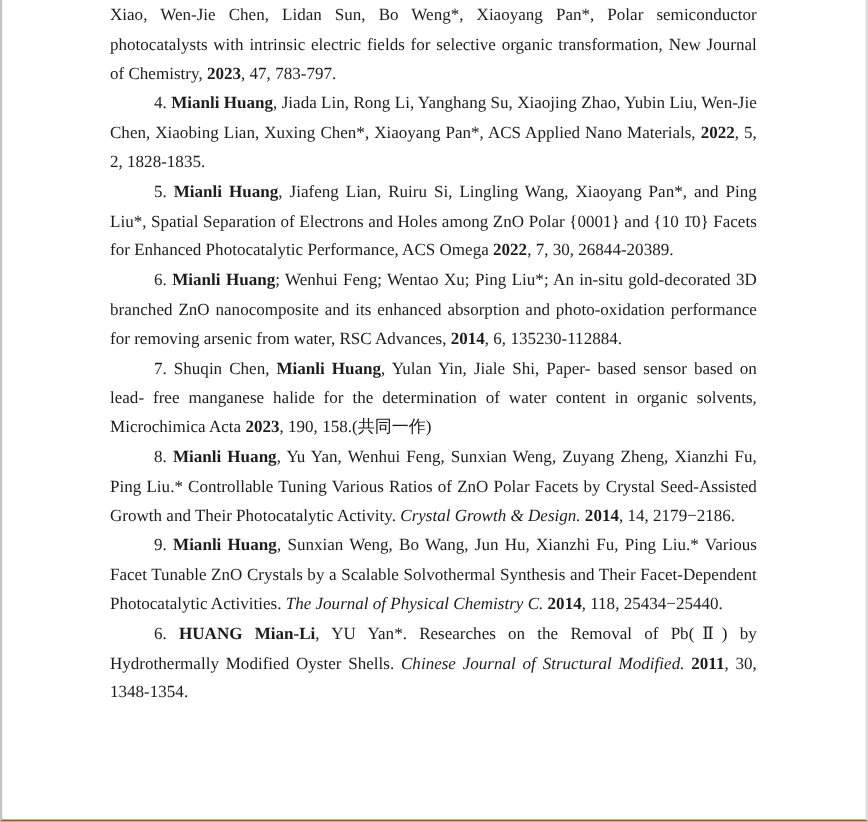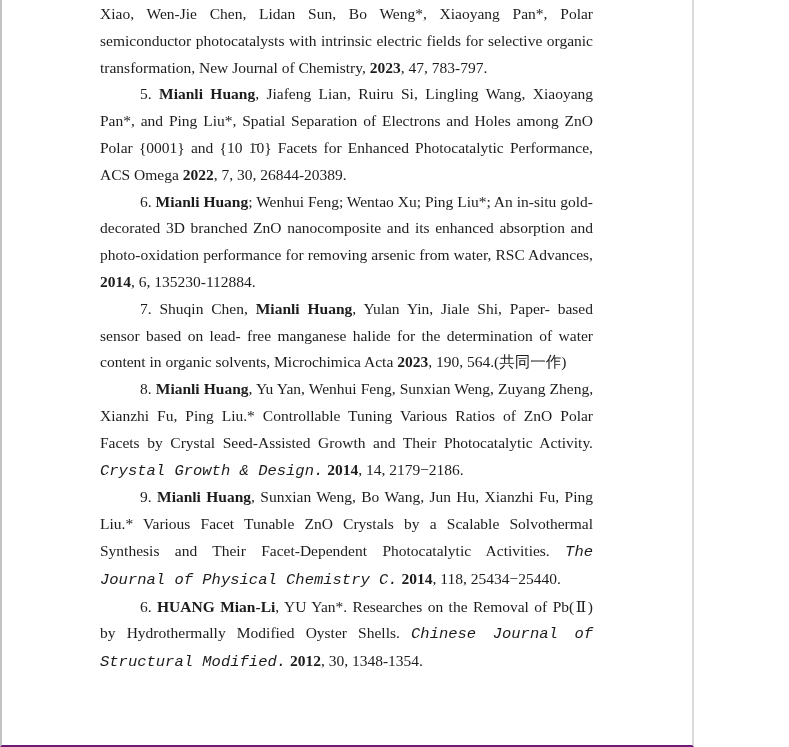--- a/index.html
+++ b/index.html
@@ -7,52 +7,53 @@
     padding: 0;
     background: #ffffff;
   }
   body {
     width: 789px;
     height: 747px;
     overflow: hidden;
   }
   .page {
     box-sizing: border-box;
-    width: 694px;
+    width: 789px;
     height: 747px;
     background: #ffffff;
     border-left: 2px solid #c3c3c3;
     border-right: 2px solid #d9d9d9;
-    border-bottom: 2px solid #701a75;
+    border-bottom: 2px solid #a16207;
   }
   .content {
     margin: 0 99px 0 98px;
     padding-top: 1px;
     font-family: "Liberation Serif", "DejaVu Serif", "DejaVu Sans", serif;
     font-size: 15.5px;
     line-height: 26.8px;
     color: #1c1c1c;
     text-align: justify;
   }
   p.ref {
     margin: 0;
     padding: 0;
   }
   p.ref.indent {
     text-indent: 40px;
   }
   .b { font-weight: bold; }
-  .i { font-style: italic; font-family: Liberation Mono, monospace; }
+  .i { font-style: italic; }
 </style>
 </head>
 <body>
 
 <div class="page" style="background: rgb(255, 255, 255);">
   <div class="content" style="color: rgb(28, 28, 28);">
       <p class="ref"><span>Xiao, Wen-Jie Chen, Lidan Sun, Bo Weng*, Xiaoyang Pan*, Polar semiconductor photocatalysts with intrinsic electric fields for selective organic transformation, New Journal of Chemistry, </span><span class="b">2023</span><span>, 47, 783-797.</span></p>
+      <p class="ref indent"><span>4. </span><span class="b">Mianli Huang</span><span>, Jiada Lin, Rong Li, Yanghang Su, Xiaojing Zhao, Yubin Liu, Wen-Jie Chen, Xiaobing Lian, Xuxing Chen*, Xiaoyang Pan*, ACS Applied Nano Materials, </span><span class="b">2022</span><span>, 5, 2, 1828-1835.</span></p>
       <p class="ref indent"><span>5. </span><span class="b">Mianli Huang</span><span>, Jiafeng Lian, Ruiru Si, Lingling Wang, Xiaoyang Pan*, and Ping Liu*, Spatial Separation of Electrons and Holes among ZnO Polar {0001} and {10&nbsp;1̄0} Facets for Enhanced Photocatalytic Performance, ACS Omega </span><span class="b">2022</span><span>, 7, 30, 26844-20389.</span></p>
       <p class="ref indent"><span>6. </span><span class="b">Mianli Huang</span><span>; Wenhui Feng; Wentao Xu; Ping Liu*; An in-situ gold-decorated 3D branched ZnO nanocomposite and its enhanced absorption and photo-oxidation performance for removing arsenic from water, RSC Advances, </span><span class="b">2014</span><span>, 6, 135230-112884.</span></p>
-      <p class="ref indent"><span>7. Shuqin Chen, </span><span class="b">Mianli Huang</span><span>, Yulan Yin, Jiale Shi, Paper- based sensor based on lead- free manganese halide for the determination of water content in organic solvents, Microchimica Acta </span><span class="b">2023</span><span>, 190, 564.(共同一作)</span></p>
+      <p class="ref indent"><span>7. Shuqin Chen, </span><span class="b">Mianli Huang</span><span>, Yulan Yin, Jiale Shi, Paper- based sensor based on lead- free manganese halide for the determination of water content in organic solvents, Microchimica Acta </span><span class="b">2023</span><span>, 190, 158.(共同一作)</span></p>
       <p class="ref indent"><span>8. </span><span class="b">Mianli Huang</span><span>, Yu Yan, Wenhui Feng, Sunxian Weng, Zuyang Zheng, Xianzhi Fu, Ping Liu.* Controllable Tuning Various Ratios of ZnO Polar Facets by Crystal Seed-Assisted Growth and Their Photocatalytic Activity. </span><span class="i">Crystal Growth &amp; Design.</span><span> </span><span class="b">2014</span><span>, 14, 2179−2186.</span></p>
       <p class="ref indent"><span>9. </span><span class="b">Mianli Huang</span><span>, Sunxian Weng, Bo Wang, Jun Hu, Xianzhi Fu, Ping Liu.* Various Facet Tunable ZnO Crystals by a Scalable Solvothermal Synthesis and Their Facet-Dependent Photocatalytic Activities. </span><span class="i">The Journal of Physical Chemistry C.</span><span> </span><span class="b">2014</span><span>, 118, 25434−25440.</span></p>
-      <p class="ref indent"><span>6. </span><span class="b">HUANG Mian-Li</span><span>, YU Yan*. Researches on the Removal of Pb(Ⅱ) by Hydrothermally Modified Oyster Shells. </span><span class="i">Chinese Journal of Structural Modified.</span><span> </span><span class="b">2012</span><span>, 30, 1348-1354.</span></p>
+      <p class="ref indent"><span>6. </span><span class="b">HUANG Mian-Li</span><span>, YU Yan*. Researches on the Removal of Pb(Ⅱ) by Hydrothermally Modified Oyster Shells. </span><span class="i">Chinese Journal of Structural Modified.</span><span> </span><span class="b">2011</span><span>, 30, 1348-1354.</span></p>
     </div>
 </div>
 
 </body></html>

